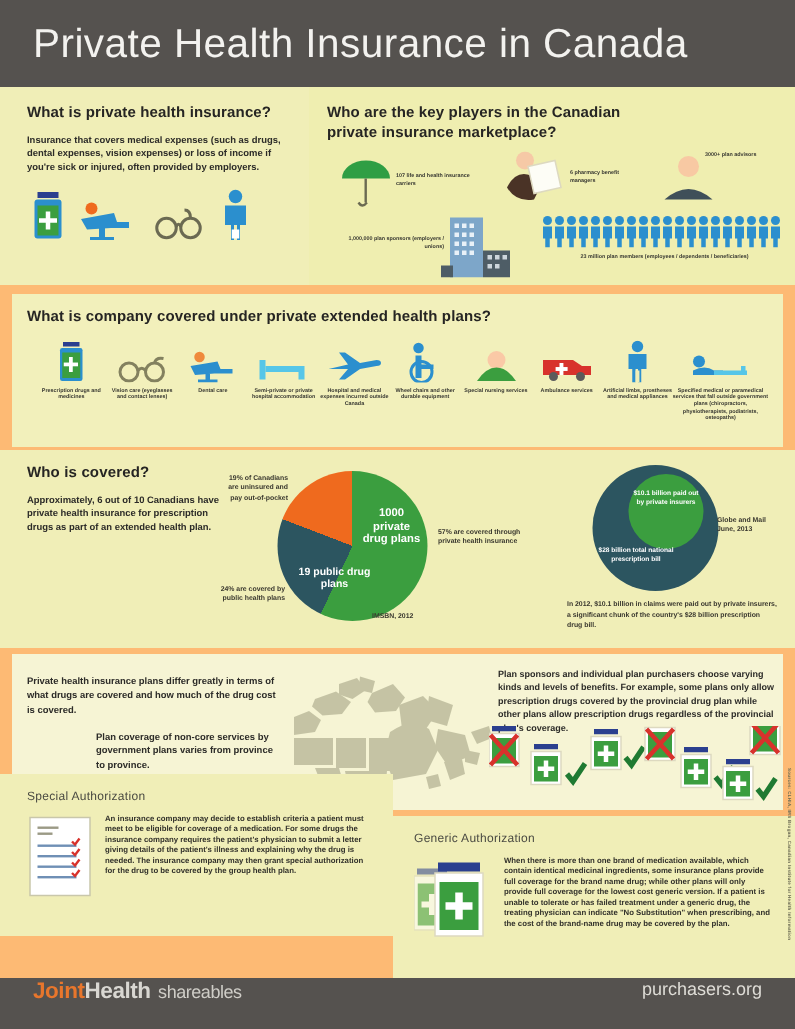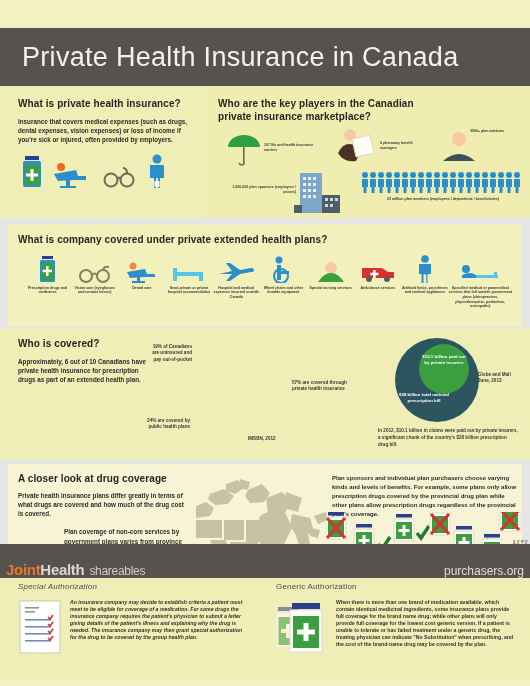--- a/index.html
+++ b/index.html
@@ -3,21 +3,21 @@
 <meta charset="utf-8">
 <style>
   * { margin:0; padding:0; box-sizing:border-box; }
   body {
     width:530px; height:686px;
     font-family:"Liberation Sans", sans-serif;
     background:#f2f1c2;
     overflow:hidden;
     position:relative;
   }
-  .page { width:530px; height:550px; position:relative; background:#e5e5e5;margin-top:28px; }
+  .page { width:530px; height:686px; position:relative; background:#fdba74; }
 
   
   .header {
     height:58px; background:#55524f; display:flex; align-items:center;
     padding-left:22px;
   }
   .header h1 {
     color:#f3f2ef; font-weight:400; font-size:27px; letter-spacing:.3px;
   }
 
@@ -73,30 +73,30 @@
     position:absolute; width:50px; height:50px; border-radius:50%;
     background:#3b9e3f; left:24px; top:6px;
   }
   .donut-t { position:absolute; color:#fff; font-weight:bold; font-size:4.4px; text-align:center; line-height:1.3; }
 
   
   #sec-drug { left:8px; top:436px; width:514px; height:104px; }
   #map { position:absolute; left:188px; top:12px; width:140px; height:86px; opacity:.45; }
 
   
-  #sec-special { left:0; top:544px; width:262px; height:108px;font-style:italic; }
+  #sec-special { left:0; top:516px; width:262px; height:108px; }
   #sec-generic { left:262px; top:544px; width:268px; height:108px; }
   .h3 { font-size:8px; color:#4a4a42; font-weight:400; letter-spacing:.2px; }
   .two-col { display:flex; gap:8px; margin-top:8px; }
 
   
   .footer {
     position:absolute; left:0; bottom:0; width:530px; height:34px;
-    background:#55524f; display:flex; align-items:flex-end;
-    padding:0 6px; justify-content:space-between;
+    background:#55524f; display:flex; align-items:flex-start;
+    padding:0 22px; justify-content:space-between;
   }
   .logo { font-size:15px; font-weight:bold; letter-spacing:-.3px; }
   .logo .j { color:#e8762c; }
   .logo .h { color:#d9d7d2; }
   .logo .sh { color:#cfcdc7; font-weight:400; font-size:12px; margin-left:5px; }
   .foot-url { color:#dfddd7; font-size:12px; }
 
   .vert-src {
     position:absolute; right:2px; top:512px;
     font-size:3px; color:#6e6d55; writing-mode:vertical-rl;
@@ -428,38 +428,42 @@
     </div>
   </div>
 
   <div class="panel bg-a" id="sec-who">
 
     <div id="who-left">
       <div class="h2">Who is covered?</div>
       <div class="body-txt" style="margin-top:6px">Approximately, 6 out of 10 Canadians have private health insurance for prescription drugs as part of an extended health plan.</div>
     </div>
 
+    <div id="pie-wrap">
+      <div class="pie"></div>
+      <div class="pie-lbl" id="pie-green-lbl">1000 private drug plans</div>
+      <div class="pie-lbl" id="pie-teal-lbl">19 public drug plans</div>
+    </div>
     <div class="pie-note" style="left:148px;top:16px;width:44px;text-align:right">19% of Canadians are uninsured and pay out-of-pocket</div>
     <div class="pie-note" style="left:292px;top:52px;width:56px">57% are covered through private health insurance</div>
     <div class="pie-note" style="left:140px;top:90px;width:50px;text-align:right">24% are covered by public health plans</div>
     <div class="pie-note" style="left:248px;top:108px">IMSBN, 2012</div>
 
     <div id="donut-wrap">
       <div class="donut">
         <div class="donut-inner"></div>
         <div class="donut-t" style="left:26px;top:16px;width:46px">$10.1 billion paid out by private insurers</div>
         <div class="donut-t" style="left:4px;top:54px;width:50px">$28 billion total national prescription bill</div>
       </div>
     </div>
     <div class="pie-note" style="left:478px;top:44px;width:44px">Globe and Mail June, 2013</div>
     <div class="pie-note" style="left:378px;top:100px;width:140px;line-height:1.5">In 2012, $10.1 billion in claims were paid out by private insurers, a significant chunk of the country's $28 billion prescription drug bill.</div>
   </div>
 
   <div class="panel bg-cream" id="sec-drug" style="padding:9px 0 0 10px;">
-    <div class="h2">A closer look at drug coverage</div>
     <div class="body-txt" style="margin-top:5px;width:168px">Private health insurance plans differ greatly in terms of what drugs are covered and how much of the drug cost is covered.</div>
     <div class="body-txt" style="margin-top:9px;margin-left:46px;width:118px">Plan coverage of non-core services by government plans varies from province to province.</div>
 
     <div id="map">
       <svg width="140" height="86" viewBox="0 0 140 86" fill="#8b8a6c">
         <path d="M0 30 l10 -4 8 6 -4 8 -14 2 Z"></path>
         <path d="M14 18 l14 -5 10 7 -6 8 -13 1 -7 -6 Z"></path>
         <path d="M30 8 l12 -4 6 8 -9 6 -9 -3 Z"></path>
         <path d="M44 3 l10 3 -2 8 -9 -2 Z"></path>
         <path d="M52 14 l14 -6 8 9 -6 9 -14 1 -5 -7 Z"></path>

